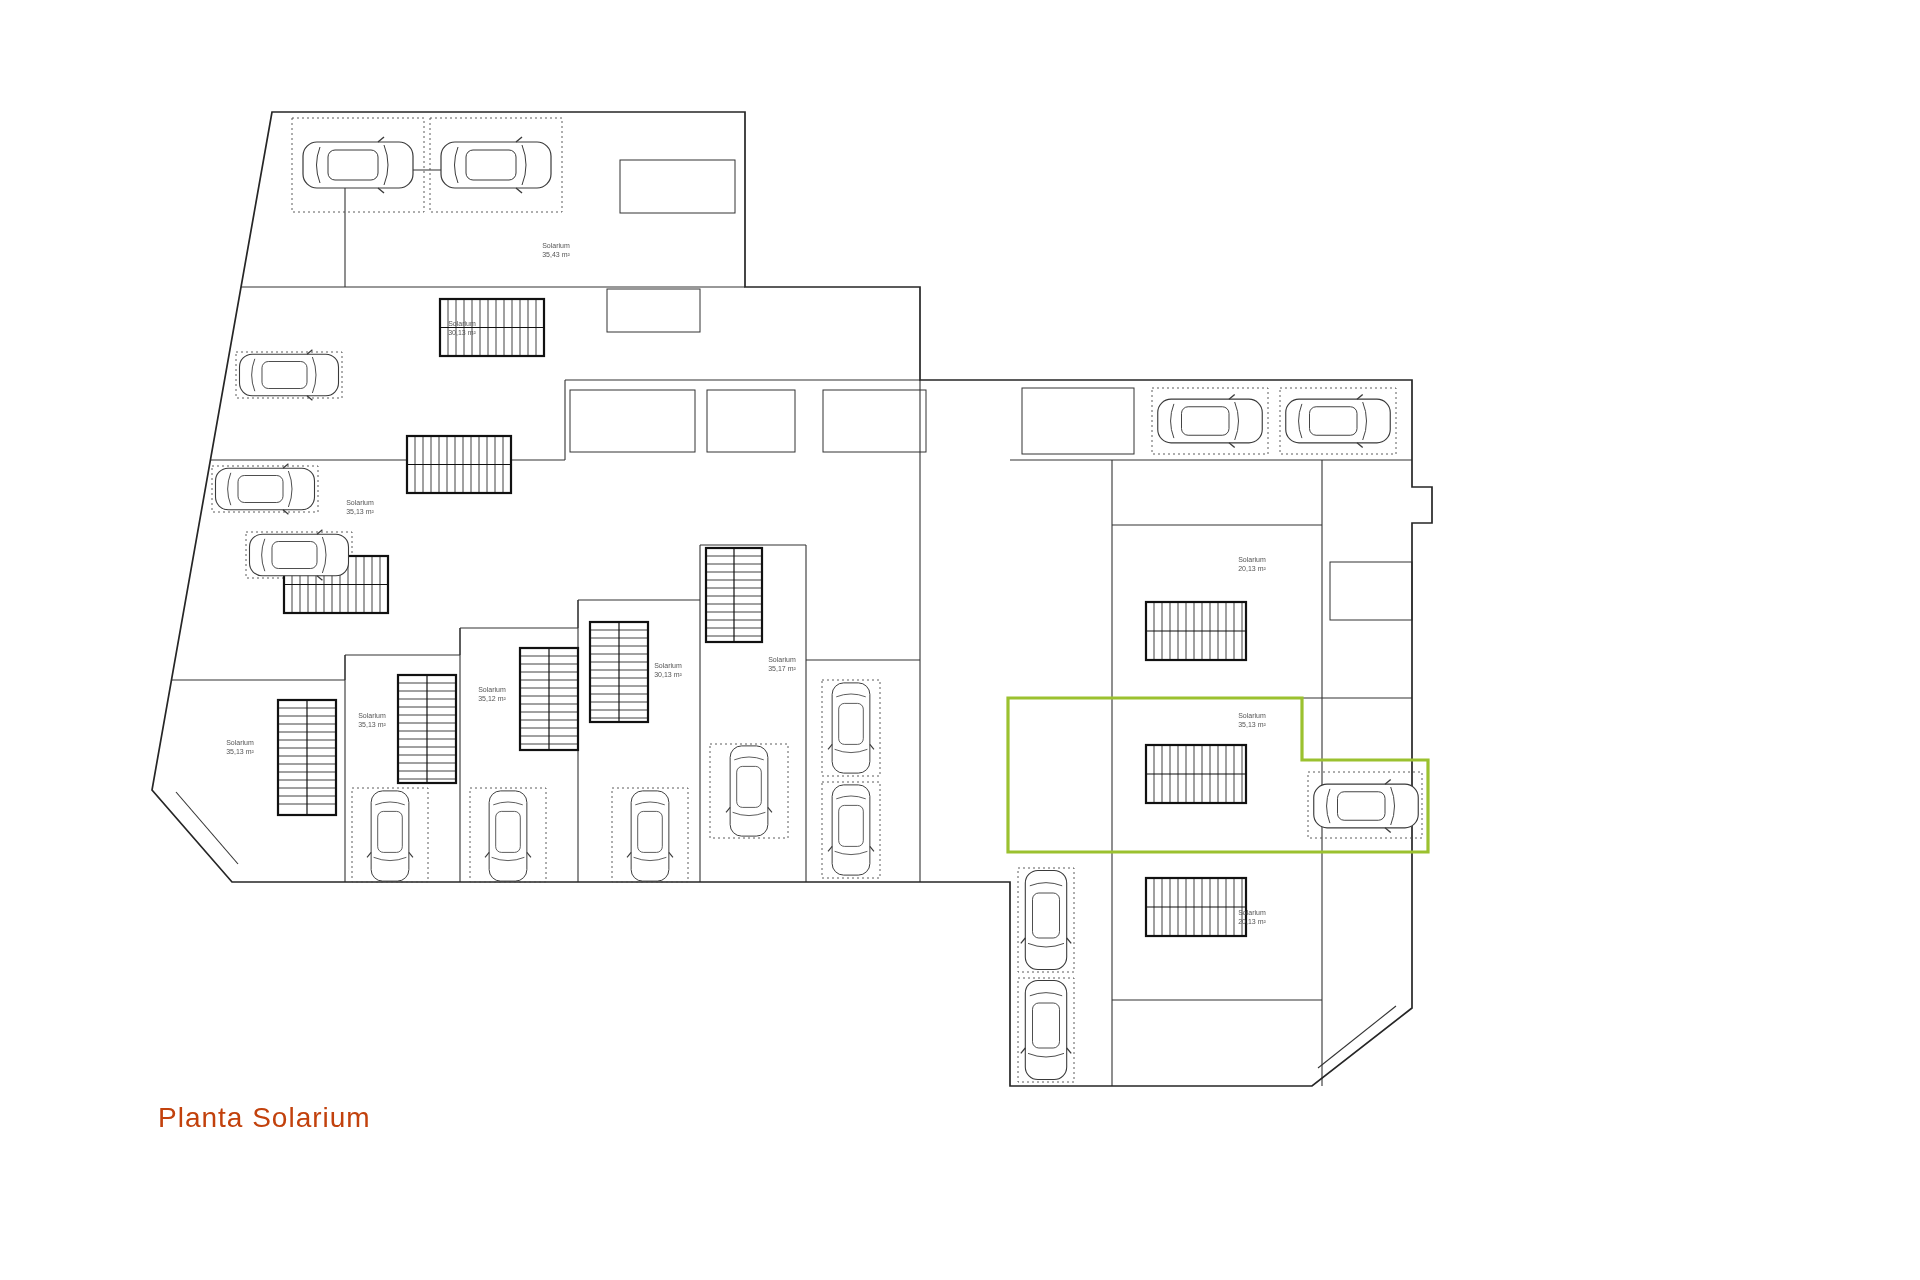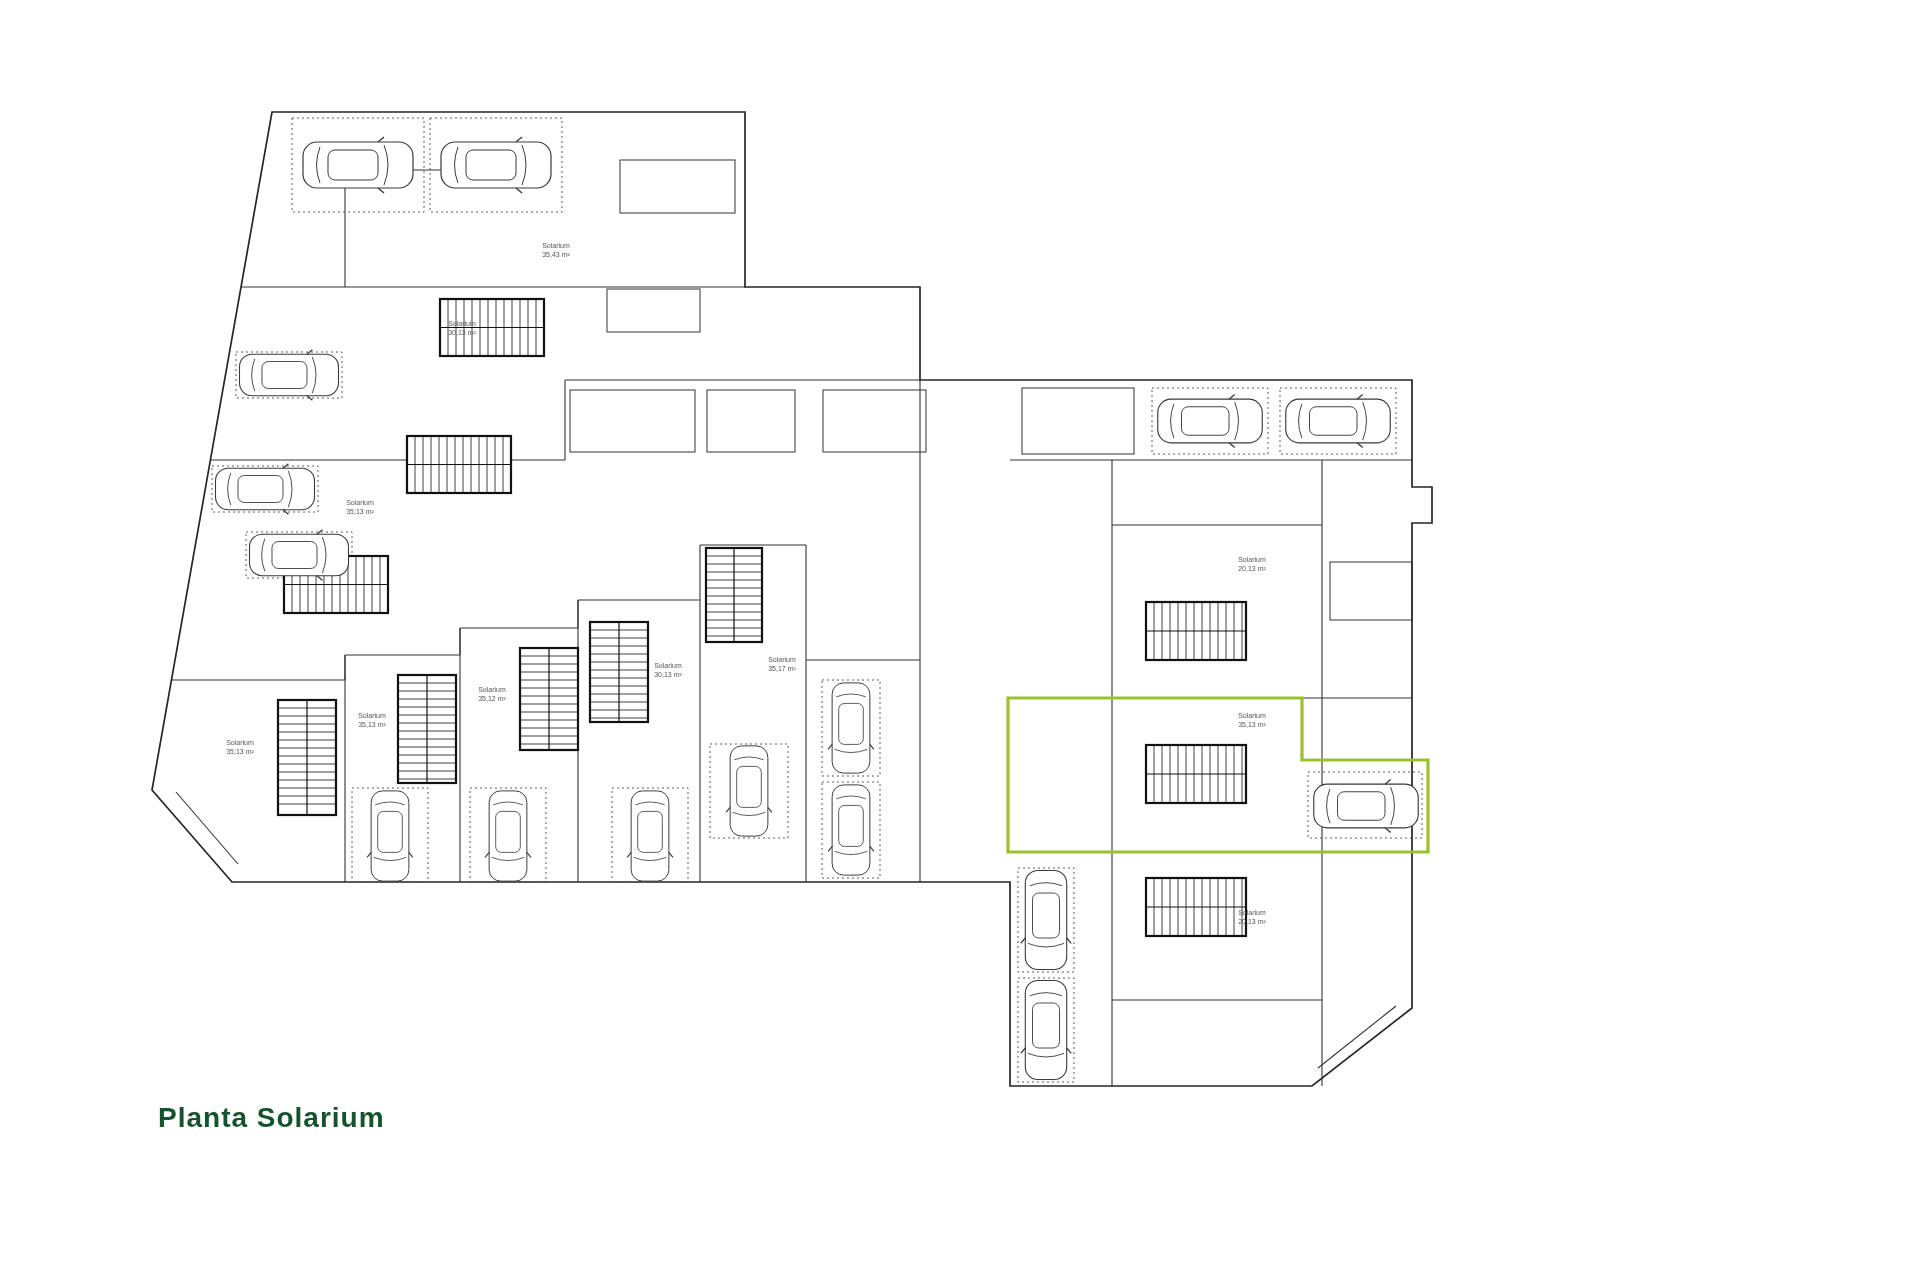--- a/index.html
+++ b/index.html
@@ -1,20 +1,20 @@
 <!DOCTYPE html>
 <html><head>
 <meta charset="utf-8">
 <style>
   html,body{margin:0;padding:0;background:#ffffff;}
   .stage{position:relative;width:1920px;height:1280px;background:#ffffff;overflow:hidden;
          font-family:"Liberation Sans",sans-serif;}
   .stage svg{position:absolute;left:0;top:0;width:1920px;height:1280px;}
-  .plan-title{position:absolute;left:158px;top:1102px;font-size:28px;color:#14532d;
-              letter-spacing:1px;font-weight:700;}
+  .plan-title{position:absolute;left:158px;top:1102px;font-size:28px;color:#c2410c;
+              letter-spacing:1px;font-weight:400;}
 </style>
 </head>
 <body>
 
 <div class="stage">
   <svg id="plan" viewBox="0 0 1920 1280">
       <rect x="620" y="160" width="115" height="53" fill="#fff" stroke="#333333" stroke-width="1"></rect>
       <rect x="607" y="289" width="93" height="43" fill="#fff" stroke="#333333" stroke-width="1"></rect>
       <rect x="570" y="390" width="125" height="62" fill="#fff" stroke="#333333" stroke-width="1"></rect>
       <rect x="707" y="390" width="88" height="62" fill="#fff" stroke="#333333" stroke-width="1"></rect>

